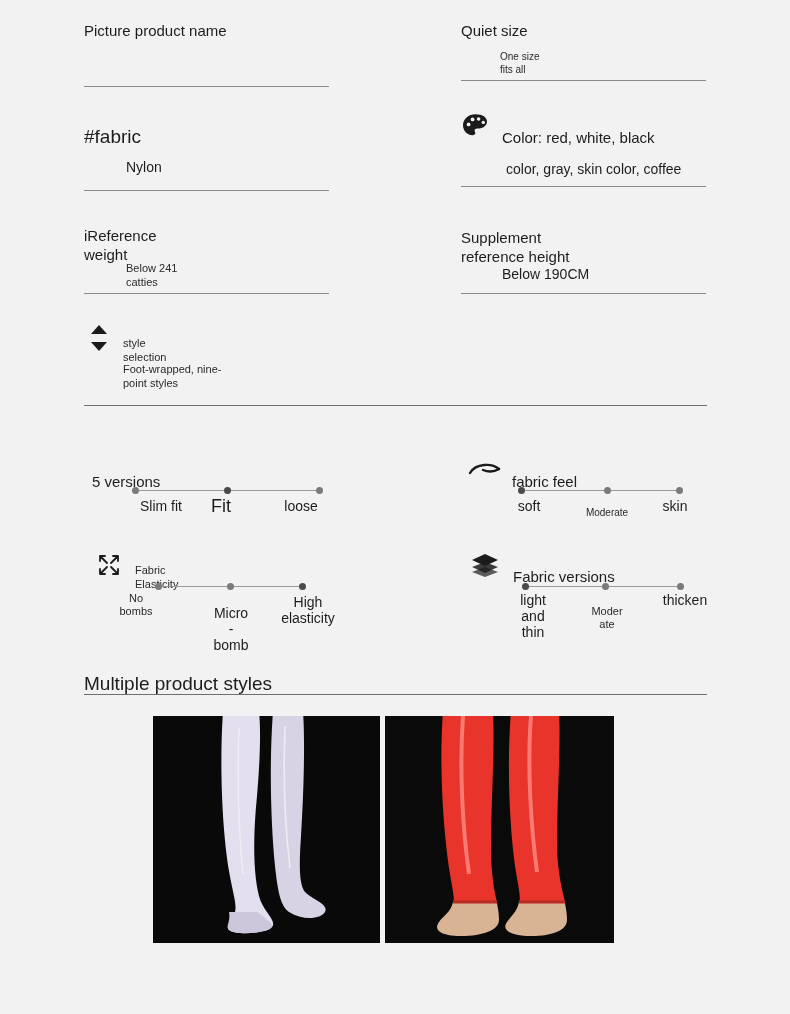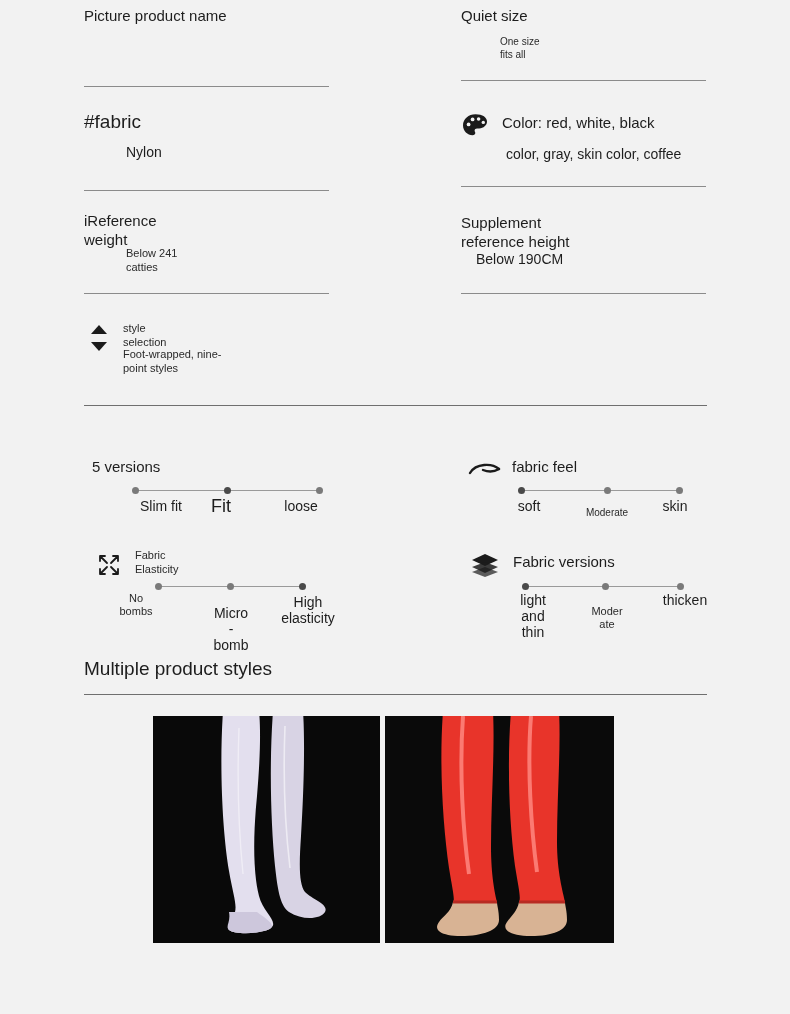--- a/index.html
+++ b/index.html
@@ -17,21 +17,21 @@
   }
   .page {
     position: absolute;
     left: 0; top: 0;
     width: 790px;
     height: 1014px;
     background: #f2f2f2;
   }
 
   
-  .abs { position: absolute; }
+  .abs { position: absolute; margin-top: 15px; }
   .rule {
     position: absolute;
     height: 1px;
     background: #8b8b8b;
   }
   .rule.thick { height: 1px; background: #6f6f6f; }
 
   .label-lg { font-size: 15px; color: #1d1d1d; }
   .label-md { font-size: 14px; color: #1d1d1d; }
   .label-sm { font-size: 11px; color: #2a2a2a; }
@@ -111,21 +111,21 @@
   <div class="rule" style="left:461px; top:186px; width:245px;"></div>
 
   <div class="abs label-lg" style="left:84px; top:212px; line-height:1.25; white-space:pre-line;">iReference
 weight</div>
   <div class="abs label-sm" style="left:126px; top:247px; line-height:1.25; white-space:pre-line;">Below 241
 catties</div>
   <div class="rule" style="left:84px; top:293px; width:245px;"></div>
 
   <div class="abs label-lg" style="left:461px; top:214px; line-height:1.25; white-space:pre-line;">Supplement
 reference height</div>
-  <div class="abs label-md" style="left:476px; top:251px;">Below 190CM</div>
+  <div class="abs label-md" style="left:502px; top:251px;">Below 190CM</div>
   <div class="rule" style="left:461px; top:293px; width:245px;"></div>
 
   <div class="icon" style="left:88px; top:323px; width:22px; height:30px;">
     <svg width="22" height="30" viewBox="0 0 22 30">
       <polygon points="11,2 19,11 3,11" fill="#1b1b1b"></polygon>
       <polygon points="11,28 19,19 3,19" fill="#1b1b1b"></polygon>
     </svg>
   </div>
   <div class="abs label-sm" style="left:123px; top:321px; line-height:1.3; white-space:pre-line;">style
 selection</div>

